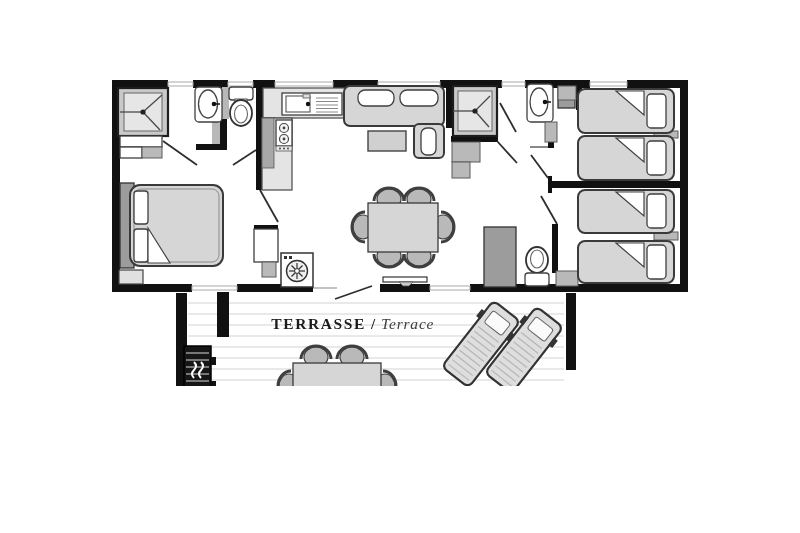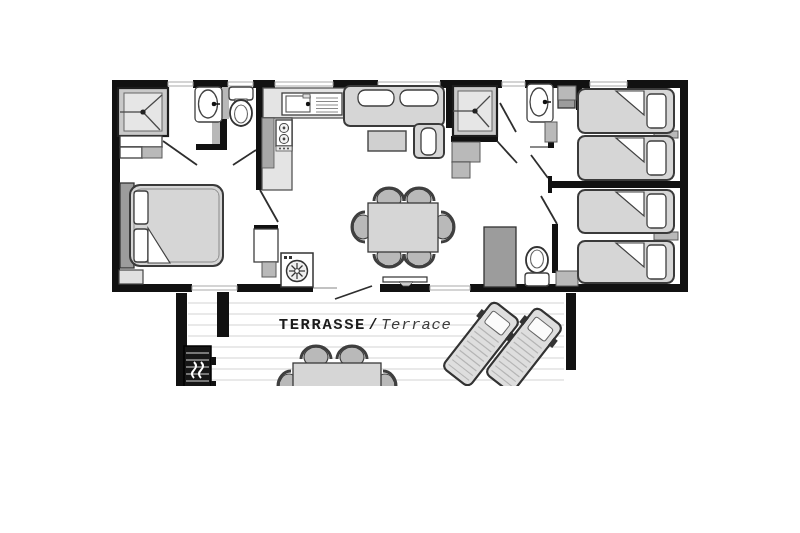--- a/index.html
+++ b/index.html
@@ -8,21 +8,21 @@
     --furniture_mid:#b9b9b9;
     --cabinet_dark:#9c9c9c;
     --outline:#3a3a3a;
     --deck_line:#e2e2e2;
     --background:#ffffff;
     --text_primary:#1c1c1c;
     --text_secondary:#3c3c3c;
   }
   html,body{margin:0;padding:0;background:var(--background);}
   .stage{position:relative;width:800px;height:386px;background:var(--background);overflow:hidden;
-         font-family:Liberation Mono, monospace;}
+         font-family:Liberation Serif, serif;}
   svg{display:block}
   .wall{fill:var(--wall);}
   .win{fill:#ffffff;stroke:#a9a9a9;stroke-width:1;}
   .lt{fill:var(--furniture_light);stroke:var(--outline);stroke-width:2;}
   .lt-thin{fill:var(--furniture_light);stroke:var(--outline);stroke-width:1.3;}
   .mid{fill:var(--furniture_mid);stroke:#5a5a5a;stroke-width:1;}
   .dark{fill:var(--cabinet_dark);stroke:#333;stroke-width:1.3;}
   .white{fill:#ffffff;stroke:#3f3f3f;stroke-width:1.3;}
   .line{stroke:#4a4a4a;stroke-width:1.3;fill:none;}
   .door{stroke:#2e2e2e;stroke-width:1.8;fill:none;}

